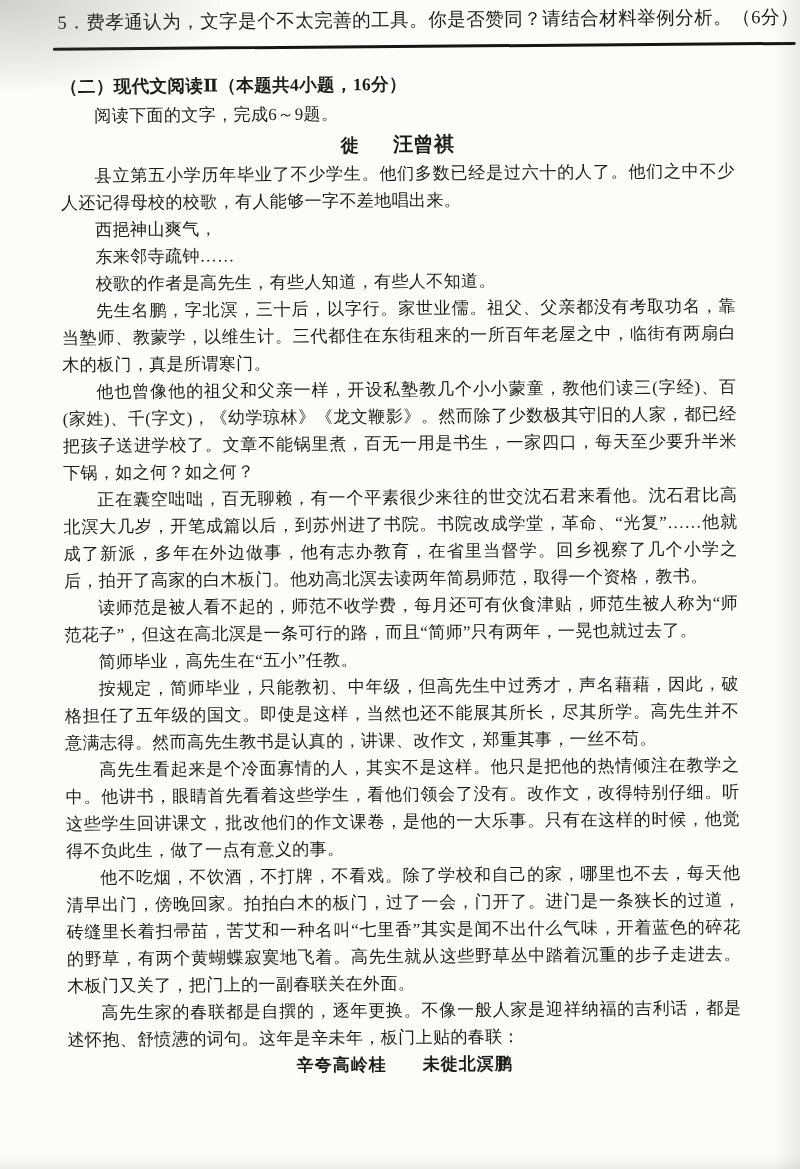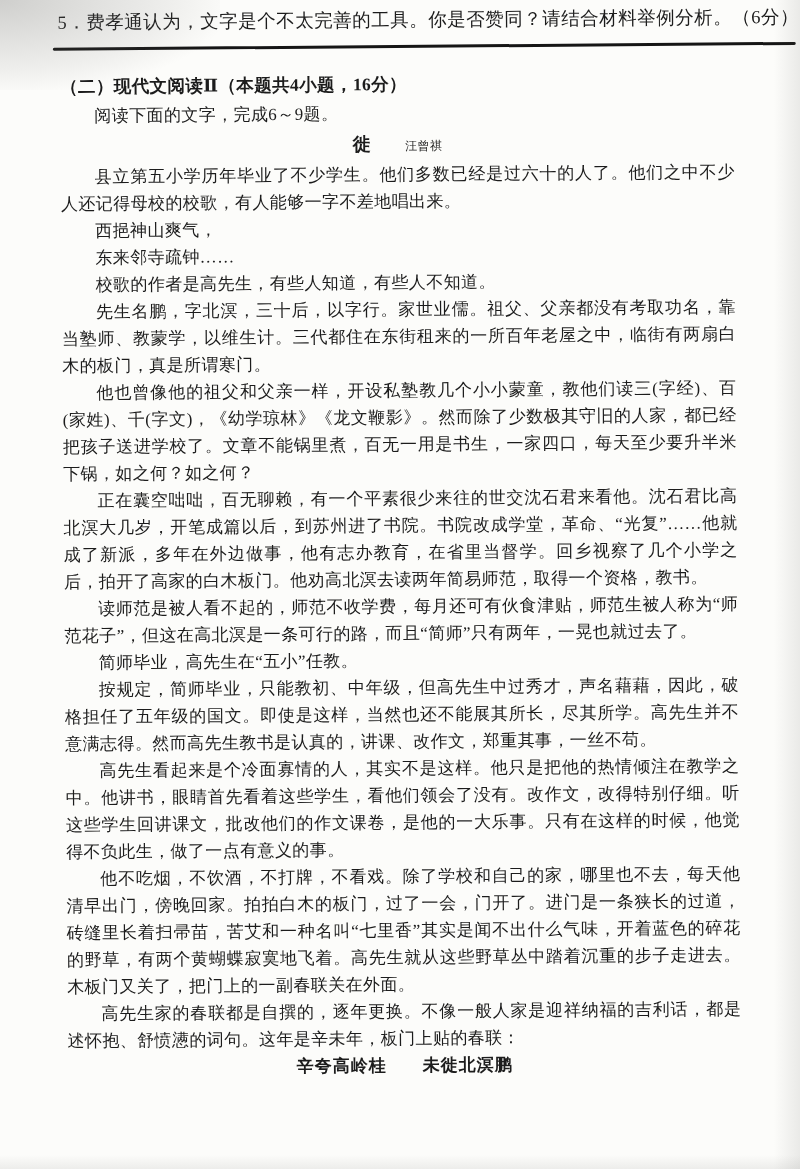--- a/index.html
+++ b/index.html
@@ -81,22 +81,22 @@
     text-align: center;
     margin-top: 3px;
     line-height: 29px;
   }
   .story-title {
     font-weight: bold;
     font-size: 18px;
   }
   .title-gap { display: inline-block; width: 2em; }
   .story-author {
-    font-weight: normal;
-    font-size: 12px;
+    font-weight: bold;
+    font-size: 20px;
   }
   .para {
     text-align: justify;
   }
   .para.indent { text-indent: 2em; }
   .para.verse  { padding-left: 2em; }
   .para.couplet {
     text-align: center;
     font-weight: bold;
     text-indent: 0;

